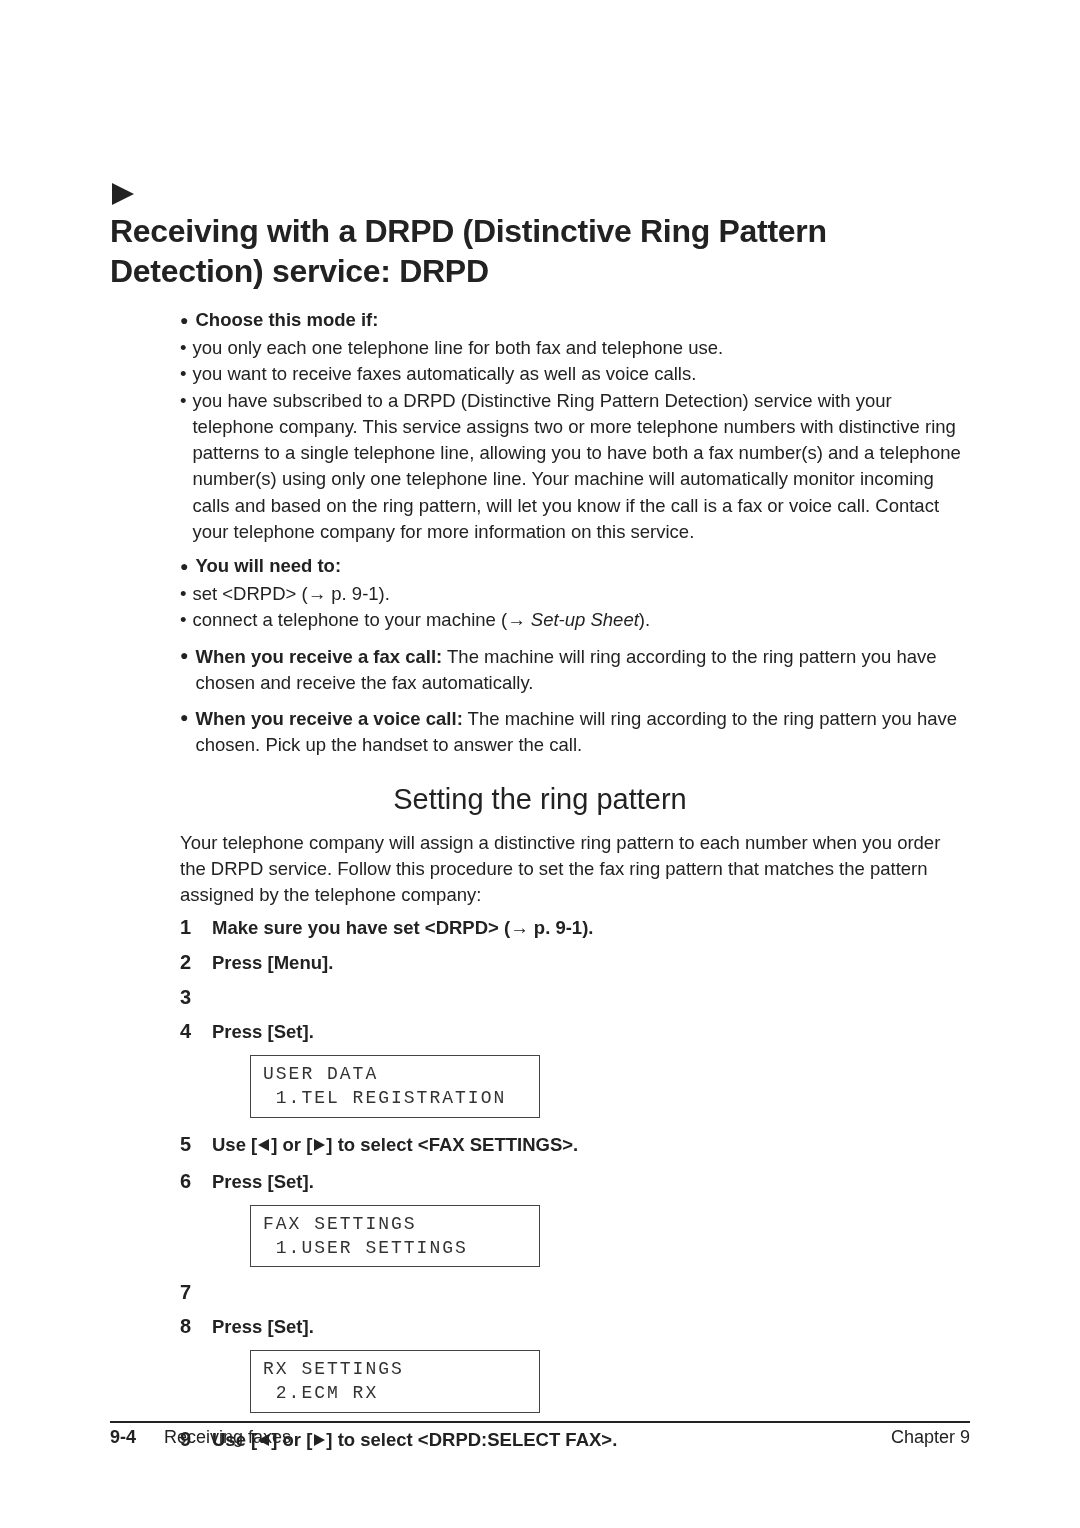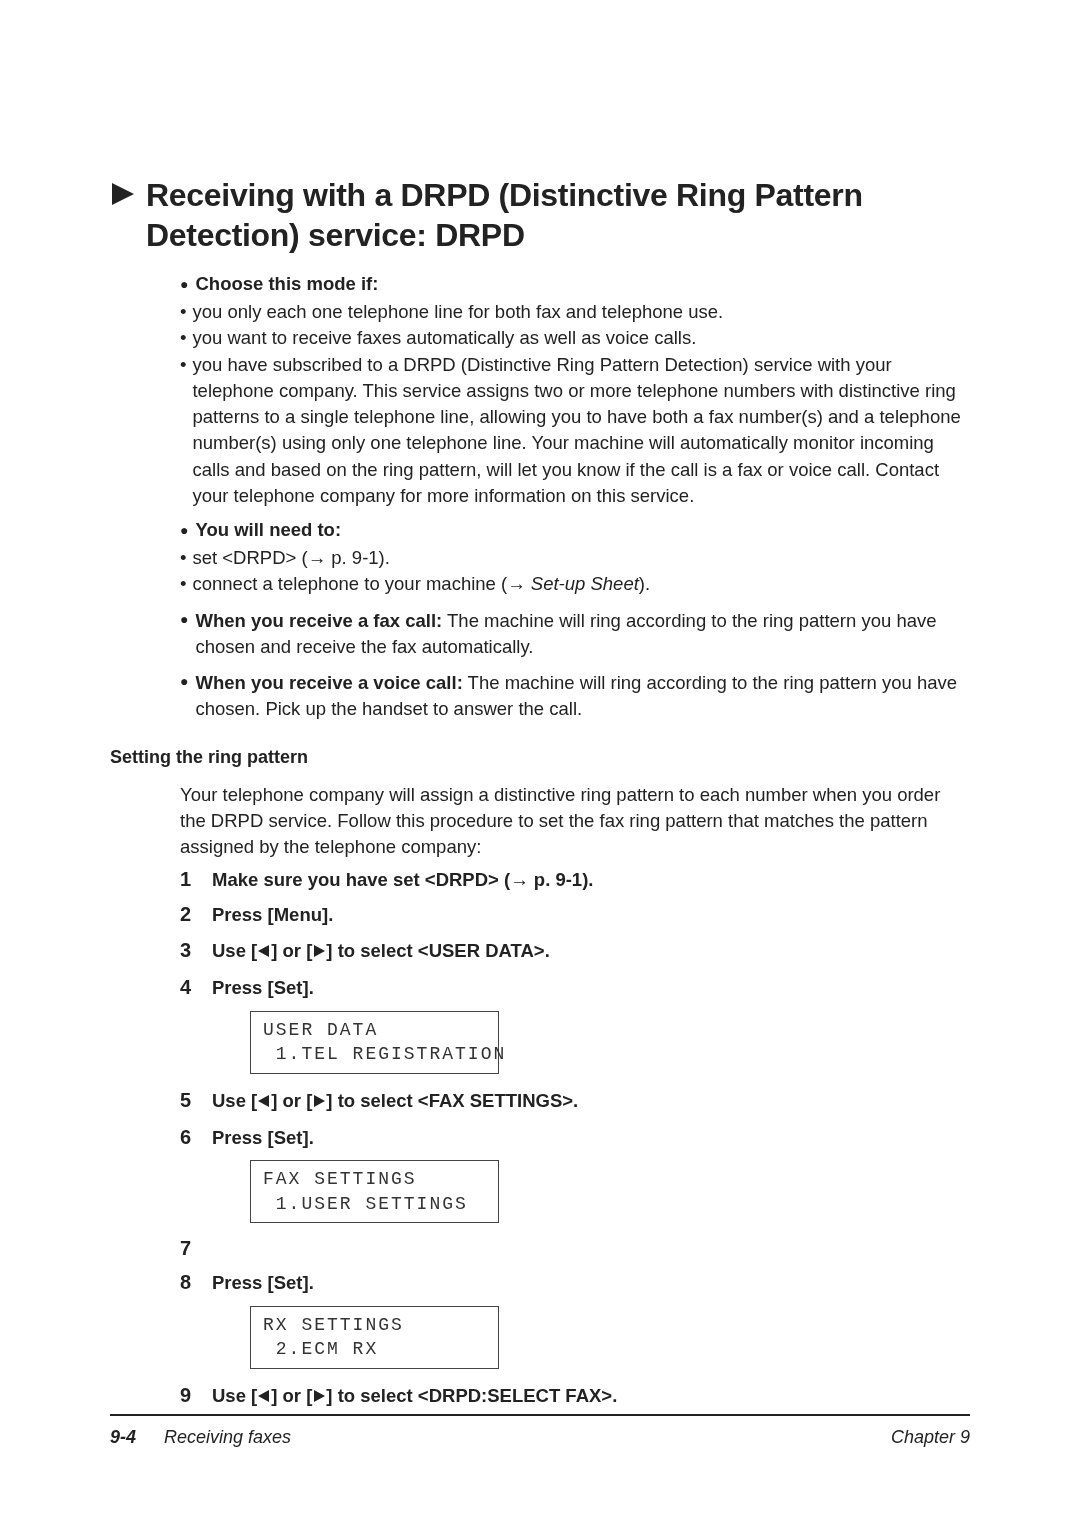--- a/index.html
+++ b/index.html
@@ -9,20 +9,21 @@
     height: 1528px;
     background: #ffffff;
     color: #222;
     padding: 175px 110px 50px 110px;
     position: relative;
   }
   .section-header {
     display: flex;
     align-items: flex-start;
     margin-bottom: 18px;
+    flex-direction: column;
   }
   .triangle-icon {
     flex-shrink: 0;
     margin-top: 6px;
     margin-right: 10px;
   }
   h1 {
     font-size: 32px;
     font-weight: 700;
     line-height: 1.25;
@@ -69,24 +70,25 @@
     margin-top: 10px;
   }
   .solid-bullet-inline .solid-dot {
     top: 2px;
     margin-right: 7px;
   }
   .solid-bullet-inline .run {
     flex: 1;
   }
   h2 {
-    font-size: 18px;
-    font-weight: 700;
+    font-size: 29px;
+    font-weight: 400;
     margin-top: 24px;
     margin-bottom: 14px;
+    text-align: center;
   }
   .intro-para {
     font-size: 18.5px;
     line-height: 1.42;
     padding-left: 70px;
     margin-bottom: 6px;
   }
   .step-row {
     display: flex;
     align-items: baseline;
@@ -99,21 +101,21 @@
     width: 32px;
     flex-shrink: 0;
   }
   .step-text {
     font-size: 18.5px;
     font-weight: 700;
     line-height: 1.4;
   }
   .lcd {
     border: 1.5px solid #444;
-    width: 249px;
+    width: 290px;
     padding: 6px 12px 6px 12px;
     font-family: "Courier New", monospace;
     font-size: 18px;
     letter-spacing: 2px;
     line-height: 1.35;
     white-space: pre;
     margin-left: 140px;
     margin-top: 4px;
     margin-bottom: 14px;
     color: #333;
@@ -121,24 +123,23 @@
   .tri-glyph {
     display: inline-block;
     vertical-align: -1px;
   }
   .footer {
     position: absolute;
     left: 110px;
     right: 110px;
     bottom: 80px;
     border-top: 2px solid #222;
-    padding-top: 11px;
+    padding-top: 4px;
     display: flex;
     font-size: 18px;
-    font-style: italic;
   }
   .footer .page-num {
     font-weight: 700;
     margin-right: 28px;
   }
   .footer .spacer { flex: 1; }
   .arrow-glyph {
     display: inline-block;
   }
 </style>
@@ -215,27 +216,20 @@
   </span>
 </div>
 
 <div class="step-row">
   <span class="step-num">2</span>
   <span class="step-text">Press [Menu].</span>
 </div>
 
 <div class="step-row">
   <span class="step-num">3</span>
-  <span class="step-text">
-    <span>Use [</span><span class="tri-glyph"><svg width="14" height="14" viewBox="0 0 14 14">
-          <polygon points="12,1 12,13 1,7" fill="#222"></polygon>
-        </svg></span><span>] or [</span><span class="tri-glyph"><svg width="14" height="14" viewBox="0 0 14 14">
-          <polygon points="2,1 13,7 2,13" fill="#222"></polygon>
-        </svg></span><span>] to select &lt;USER DATA&gt;.</span>
-  </span>
 </div>
 
 <div class="step-row">
   <span class="step-num">4</span>
   <span class="step-text">Press [Set].</span>
 </div>
 
 <div class="lcd">USER DATA
  1.TEL REGISTRATION</div>
 

